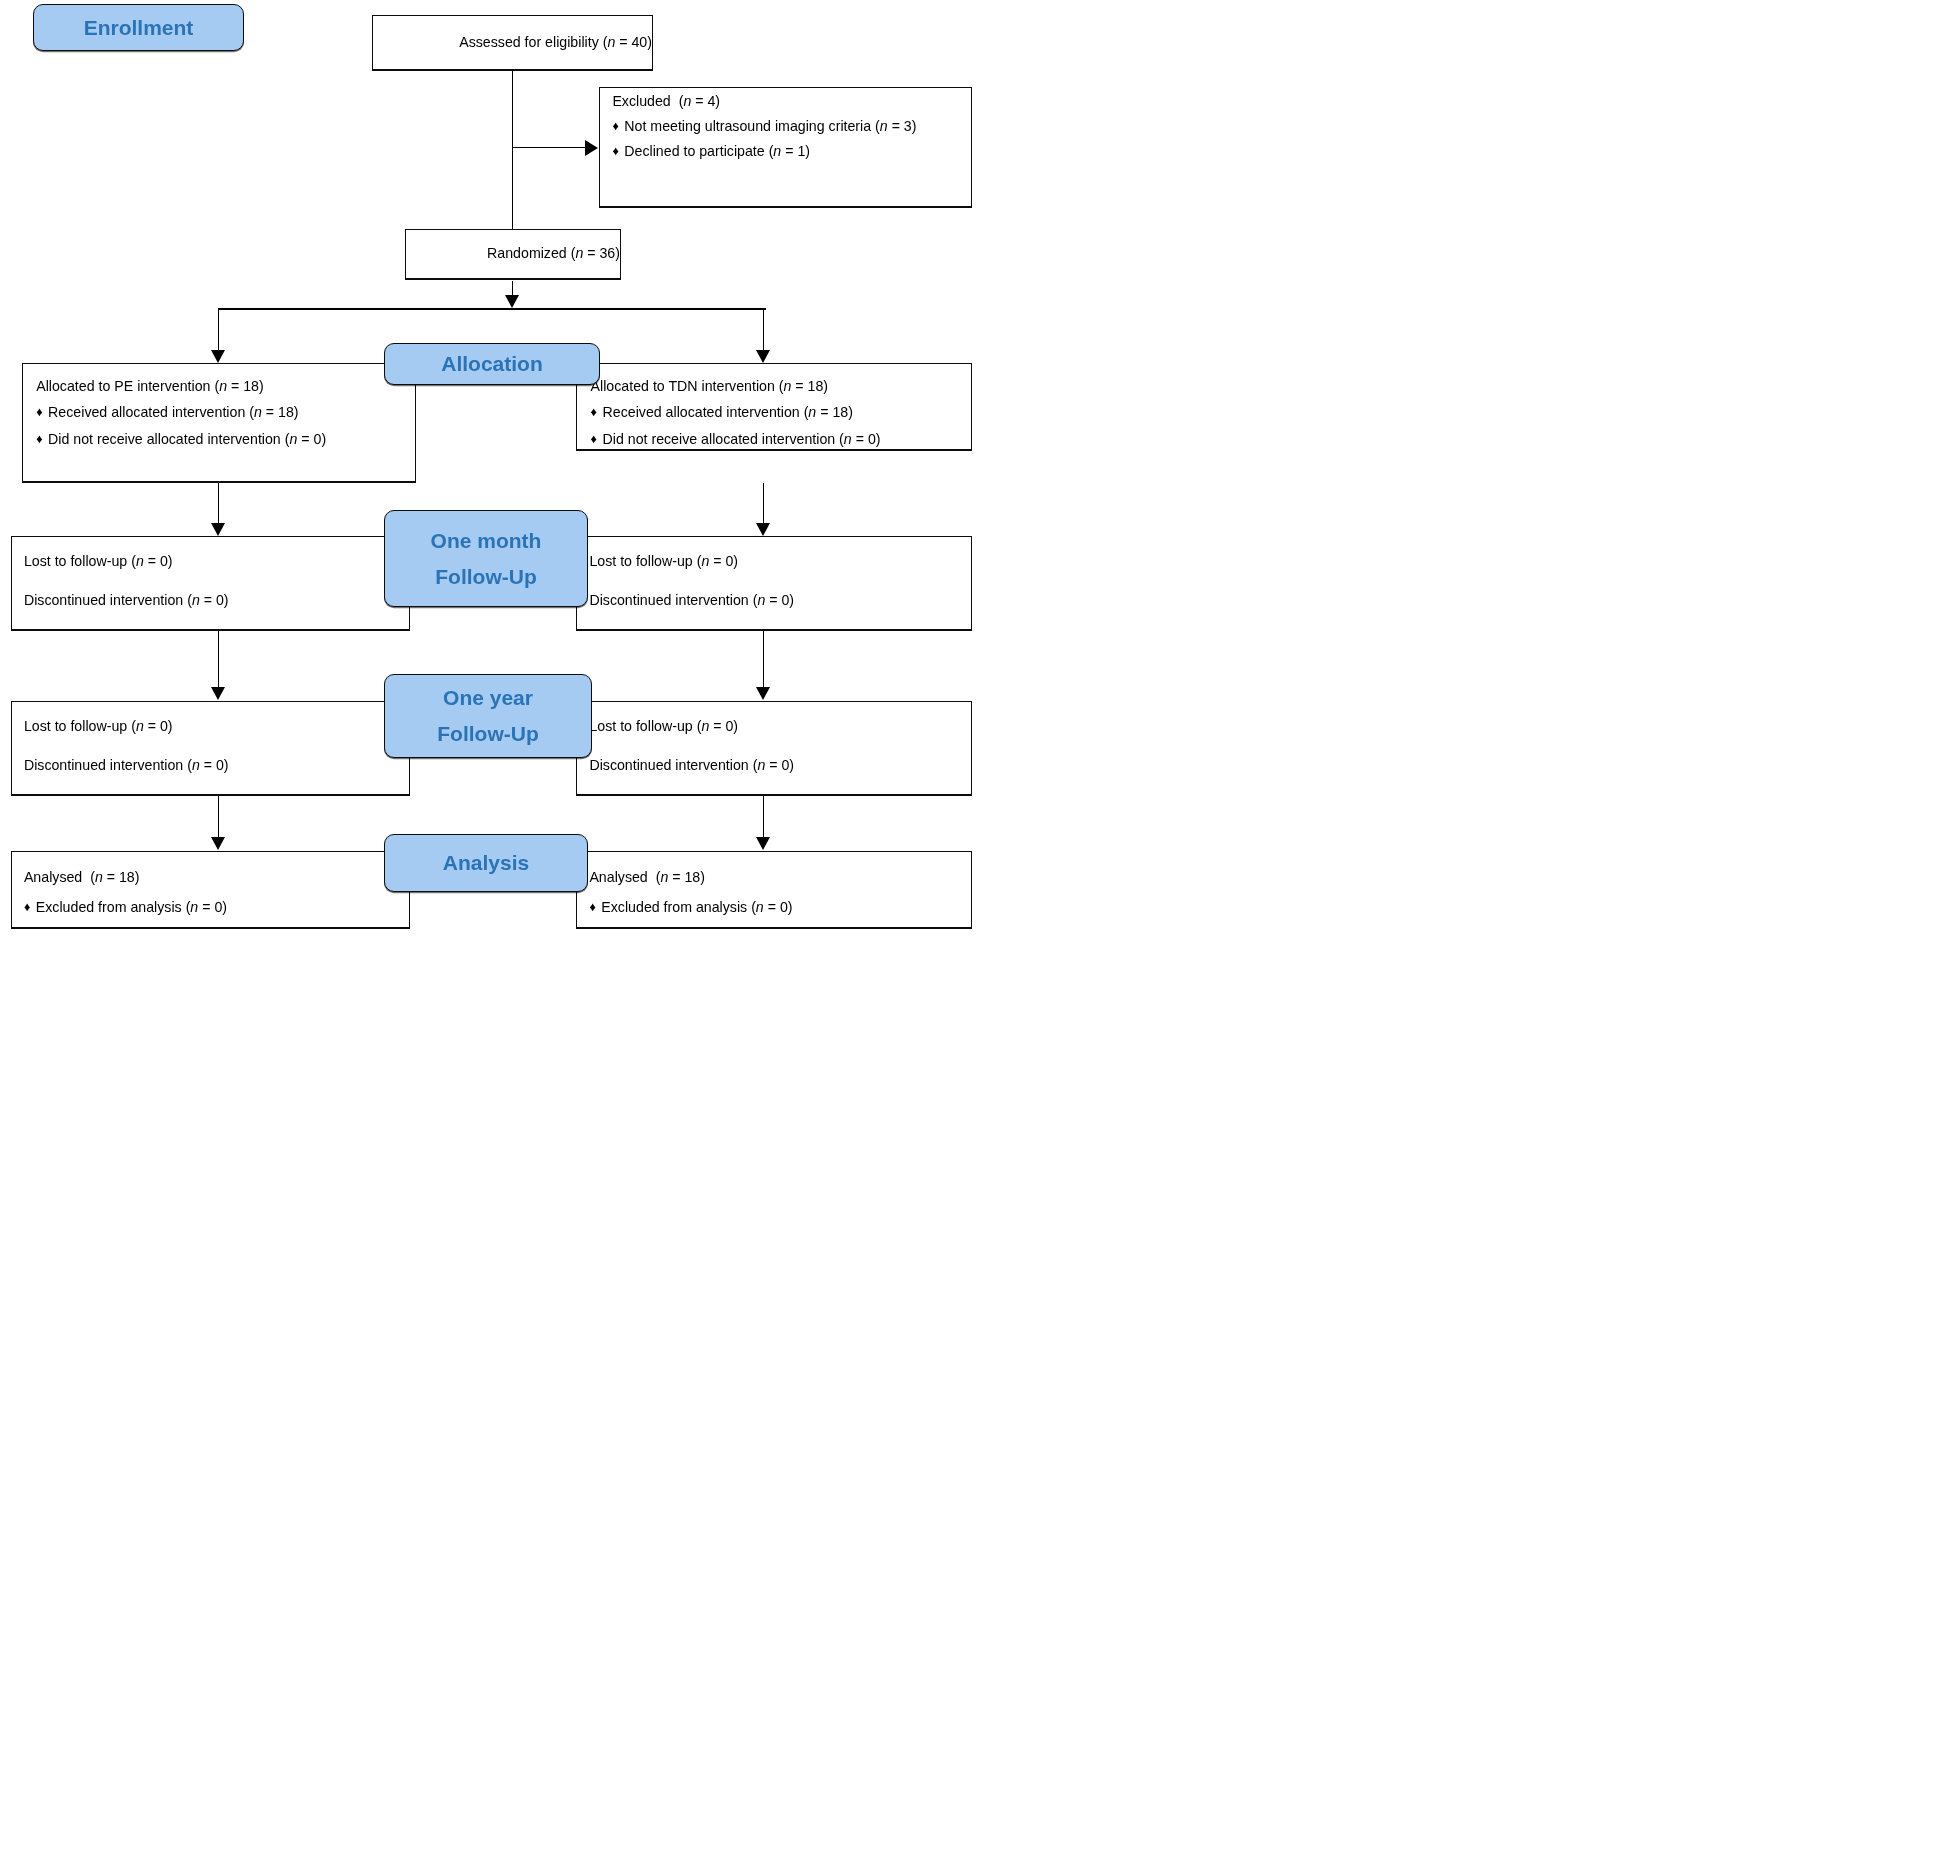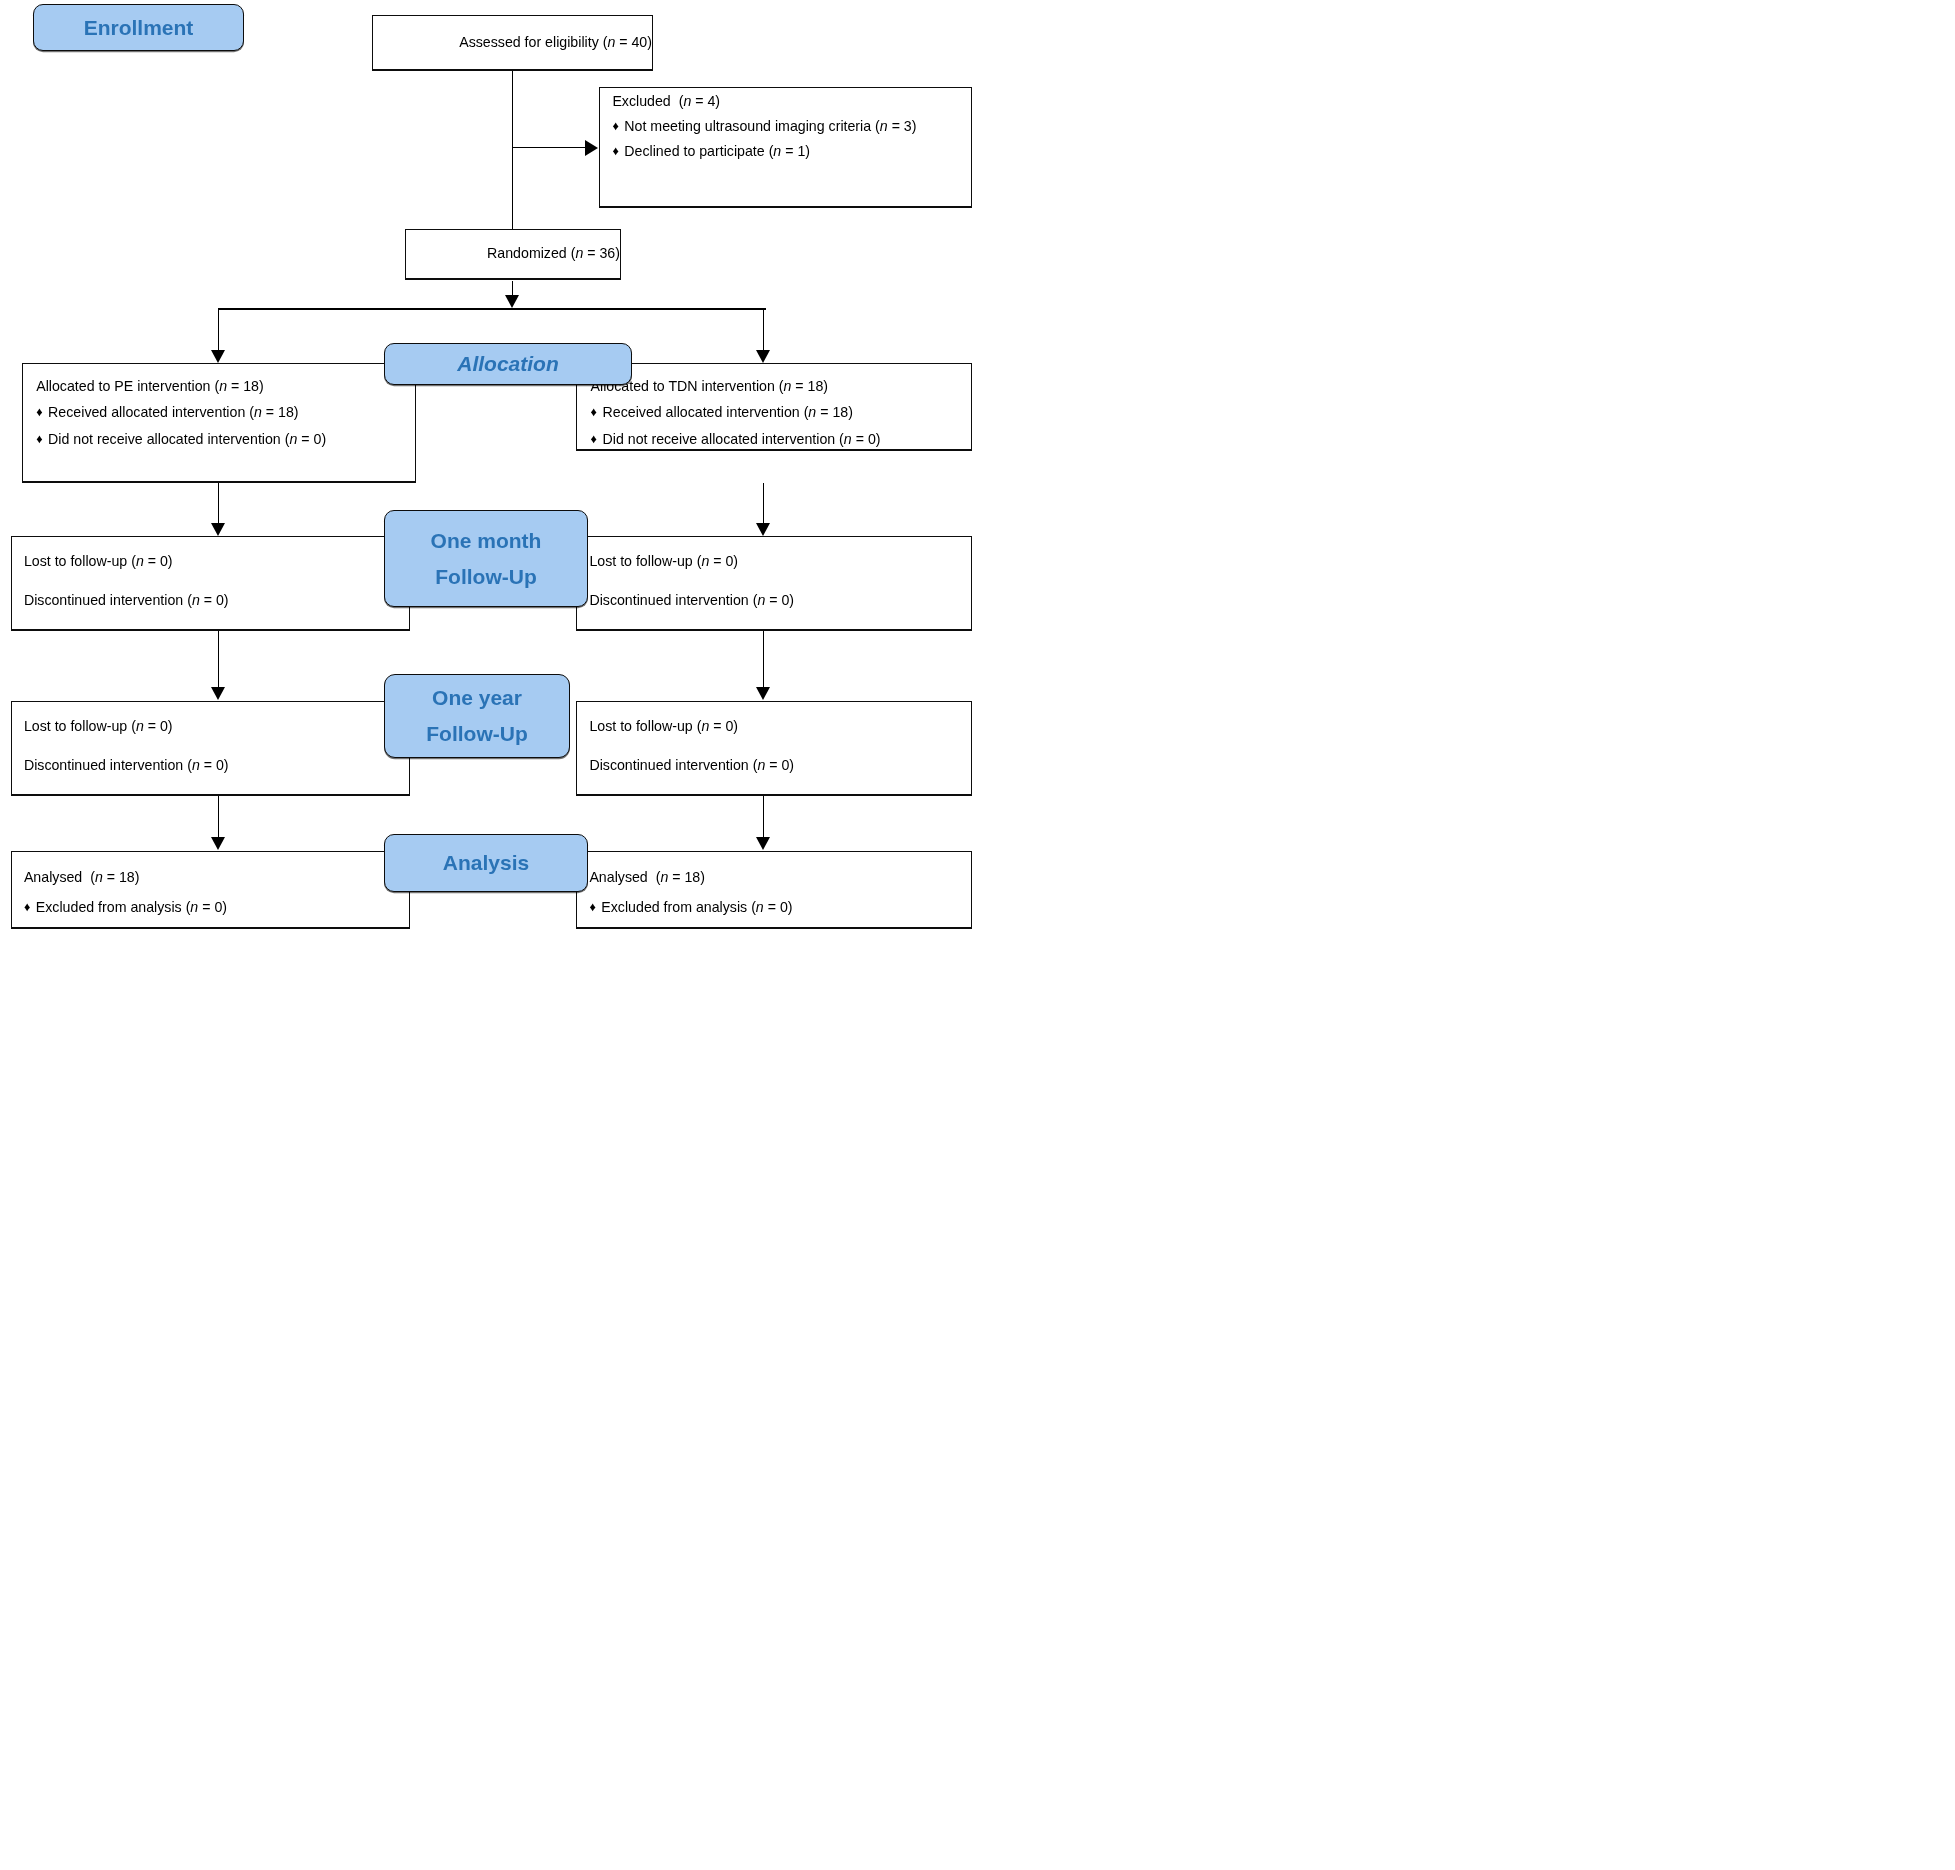--- a/index.html
+++ b/index.html
@@ -85,30 +85,30 @@
 </style>
 </head>
 <body>
 
 <div class="canvas">
 
   <div class="pill" style="left:33px; top:4.3px; width:211px; height:47px;">
     <span>Enrollment</span>
   </div>
 
-  <div class="pill" style="left:384px; top:343px; width:248px; height:42px;font-style:italic;">
+  <div class="pill" style="left:384px; top:343px; width:216px; height:42px;">
     <span>Allocation</span>
   </div>
 
   <div class="pill" style="left:384px; top:510px; width:204px; height:97px;">
     <span>One month</span>
     <span>Follow-Up</span>
   </div>
 
-  <div class="pill" style="left:384px; top:674px; width:186px; height:84px;border-radius:11px;">
+  <div class="pill" style="left:384px; top:674px; width:208px; height:84px;">
     <span>One year</span>
     <span>Follow-Up</span>
   </div>
 
   <div class="pill" style="left:384px; top:834px; width:204px; height:58px;">
     <span>Analysis</span>
   </div>
 
   <div class="box center" style="left:372px; top:15px; width:281px; height:56px;">
     <span>Assessed for eligibility (<i>n</i> = 40)</span>

